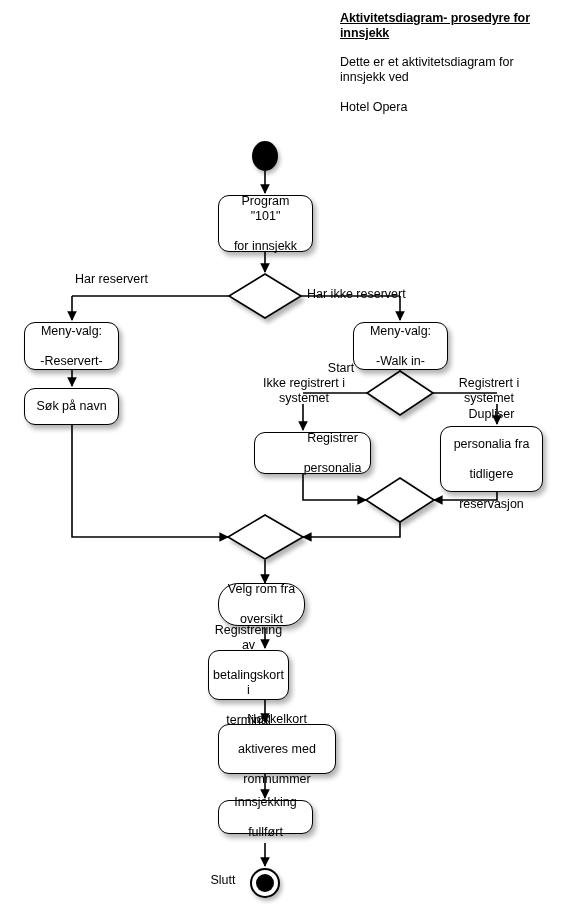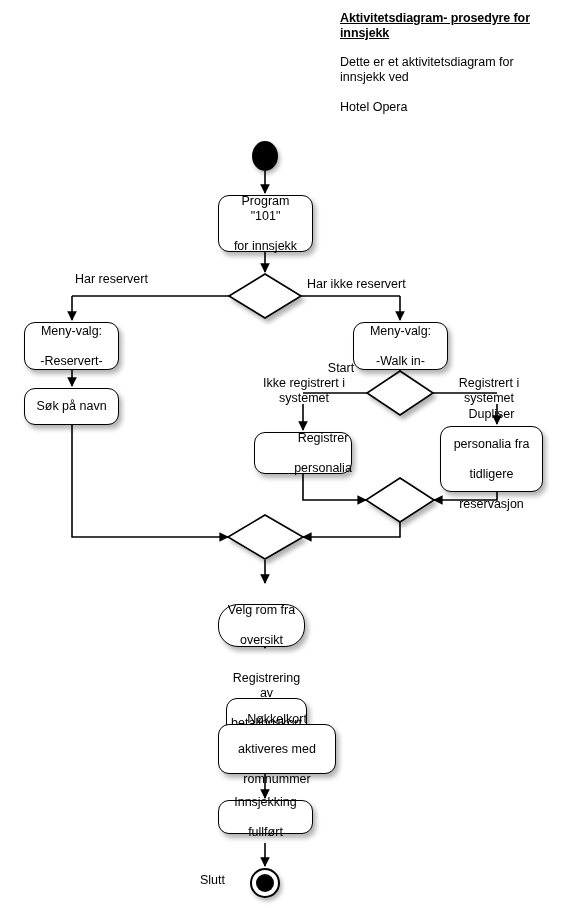--- a/index.html
+++ b/index.html
@@ -173,21 +173,21 @@
     <span>Dette er et aktivitetsdiagram for</span><br>
     <span>innsjekk ved</span><br>
     <br>
     <span>Hotel Opera</span>
   </div>
 </div>
 
 <div class="start-node" style="left:252px; top:141px;"></div>
 
 <div class="end-node" style="left:250px; top:868px;"></div>
-<div class="elabel" style="left:200px; top:873px; width:46px; text-align:left;">Slutt</div>
+<div class="elabel" style="left:200px; top:873px; width:46px; text-align:center;">Slutt</div>
 
 <div class="node" style="left:218px; top:195px; width:95px; height:57px;">
   <span>
     <span>Program "101"</span><br>
     <span>for innsjekk</span>
   </span>
 </div>
 
 <div class="node" style="left:24px; top:322px; width:95px; height:48px;">
   <span>
@@ -200,44 +200,44 @@
   <span>
     <span>Meny-valg:</span><br>
     <span>-Walk in-</span>
   </span>
 </div>
 
 <div class="node" style="left:24px; top:388px; width:95px; height:37px;">
   <span>Søk på navn</span>
 </div>
 
-<div class="node" style="left:254px; top:432px; width:98px; height:42px;padding-left:40px;">
+<div class="node" style="left:254px; top:432px; width:117px; height:42px;padding-left:40px;">
   <span>
     <span>Registrer</span><br>
     <span>personalia</span>
   </span>
 </div>
 
 <div class="node" style="left:440px; top:426px; width:103px; height:66px;">
   <span>
     <span>Dupliser</span><br>
     <span>personalia fra</span><br>
     <span>tidligere</span><br>
     <span>reservasjon</span>
   </span>
 </div>
 
-<div class="node" style="left:218px; top:604px; width:87px; height:43px;border-radius:20px;">
+<div class="node" style="left:218px; top:583px; width:87px; height:43px;border-radius:20px;">
   <span>
     <span>Velg rom fra</span><br>
     <span>oversikt</span>
   </span>
 </div>
 
-<div class="node" style="left:226px; top:650px; width:81px; height:50px;margin-top:48px;">
+<div class="node" style="left:208px; top:650px; width:81px; height:50px;">
   <span>
     <span>Registrering av</span><br>
     <span>betalingskort i</span><br>
     <span>terminal</span>
   </span>
 </div>
 
 <div class="node" style="left:218px; top:724px; width:118px; height:50px;">
   <span>
     <span>Nøkkelkort</span><br>
@@ -248,21 +248,21 @@
 
 <div class="node" style="left:218px; top:800px; width:95px; height:34px;">
   <span>
     <span>Innsjekking</span><br>
     <span>fullført</span>
   </span>
 </div>
 
 <div class="elabel" style="left:75px; top:272px; text-align:left;">Har reservert</div>
 
-<div class="elabel" style="left:307px; top:277px; text-align:center;">Har ikke reservert</div>
+<div class="elabel" style="left:307px; top:287px; text-align:center;">Har ikke reservert</div>
 
 <div class="elabel" style="left:311px; top:361px; width:60px; text-align:center;">Start</div>
 
 <div class="elabel" style="left:263px; top:376px; width:82px; text-align:center;">
   <span>Ikke registrert i</span><br>
   <span>systemet</span>
 </div>
 
 <div class="elabel" style="left:449px; top:376px; width:80px; text-align:center;">
   <span>Registrert i</span><br>

